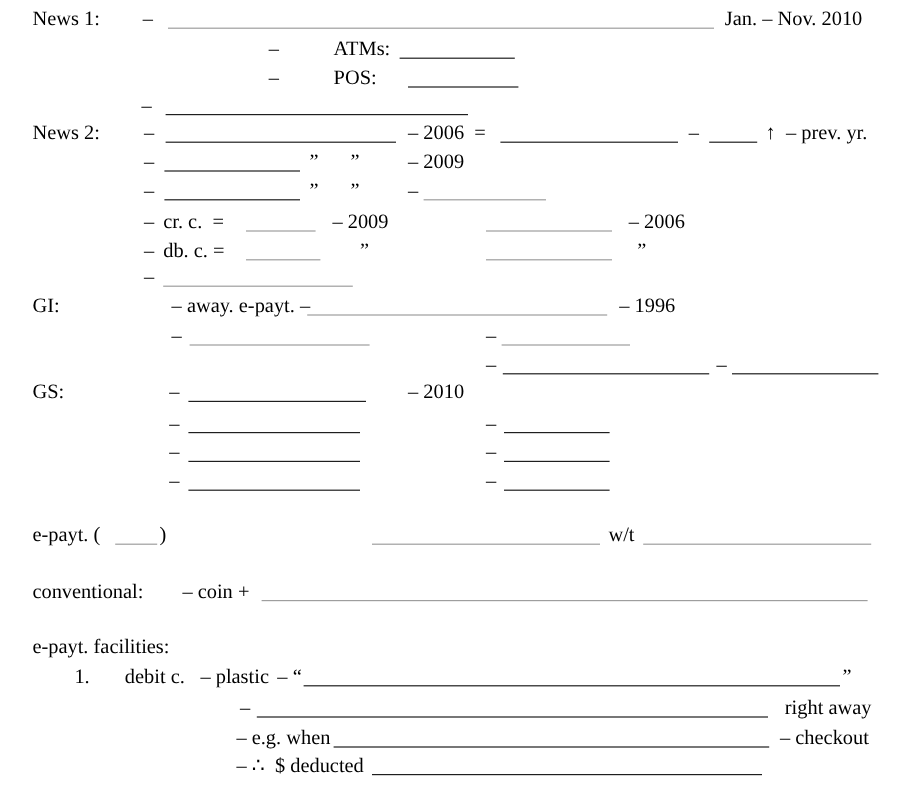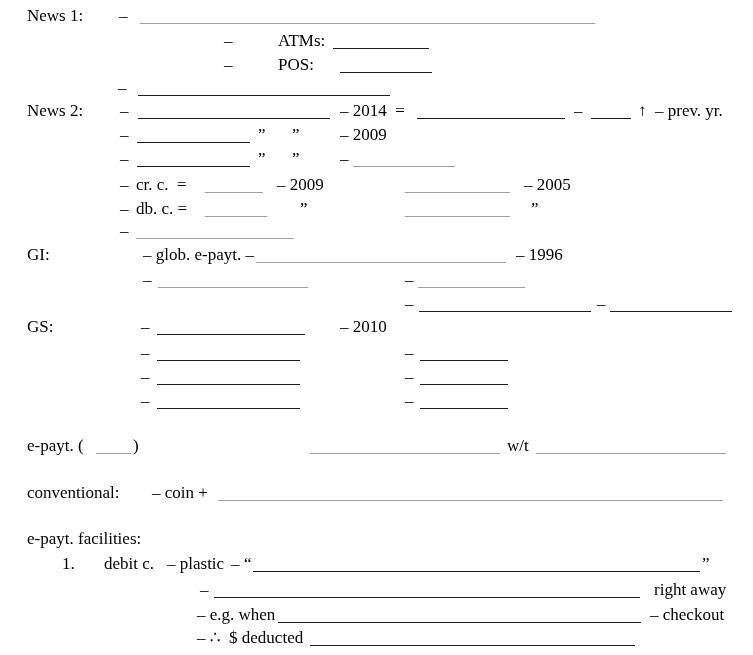--- a/index.html
+++ b/index.html
@@ -15,20 +15,21 @@
 </style>
 </head>
 <body>
 
 <div class="page">
 
   <div class="row" style="top:6px">
     <span class="t" style="left:27px">News 1:</span>
     <span class="t" style="left:119px">–</span>
     <span class="ln g" style="left:140px;width:455px"></span>
+    <span class="t" style="left:604px">Jan. – Nov. 2010</span>
   </div>
 
   <div class="row" style="top:31px">
     <span class="t" style="left:224px">–</span>
     <span class="t" style="left:278px">ATMs:</span>
     <span class="ln" style="left:333px;width:96px"></span>
   </div>
 
   <div class="row" style="top:55px">
     <span class="t" style="left:224px">–</span>
@@ -38,21 +39,21 @@
 
   <div class="row" style="top:78px">
     <span class="t" style="left:118px">–</span>
     <span class="ln" style="left:138px;width:252px"></span>
   </div>
 
   <div class="row" style="top:101px">
     <span class="t" style="left:27px">News 2:</span>
     <span class="t" style="left:120px">–</span>
     <span class="ln" style="left:138px;width:192px"></span>
-    <span class="t" style="left:340px">– 2014  =</span>
+    <span class="t" style="left:340px">– 2006  =</span>
     <span class="ln" style="left:417px;width:148px"></span>
     <span class="t" style="left:574px">–</span>
     <span class="ln" style="left:591px;width:40px"></span>
     <span class="t" style="left:638px">↑</span>
     <span class="t" style="left:655px">– prev. yr.</span>
   </div>
 
   <div class="row" style="top:125px">
     <span class="t" style="left:120px">–</span>
     <span class="ln" style="left:137px;width:113px"></span>
@@ -69,40 +70,40 @@
     <span class="t" style="left:340px">–</span>
     <span class="ln g" style="left:353px;width:102px"></span>
   </div>
 
   <div class="row" style="top:175px">
     <span class="t" style="left:120px">–</span>
     <span class="t" style="left:136px">cr. c.  =</span>
     <span class="ln g" style="left:205px;width:58px"></span>
     <span class="t" style="left:277px">– 2009</span>
     <span class="ln g" style="left:405px;width:105px"></span>
-    <span class="t" style="left:524px">– 2005</span>
+    <span class="t" style="left:524px">– 2006</span>
   </div>
 
   <div class="row" style="top:199px">
     <span class="t" style="left:120px">–</span>
     <span class="t" style="left:136px">db. c. =</span>
     <span class="ln g" style="left:205px;width:62px"></span>
     <span class="t" style="left:300px">”</span>
     <span class="ln g" style="left:405px;width:105px"></span>
     <span class="t" style="left:531px">”</span>
   </div>
 
   <div class="row" style="top:221px">
     <span class="t" style="left:120px">–</span>
     <span class="ln g" style="left:136px;width:158px"></span>
   </div>
 
   <div class="row" style="top:245px">
     <span class="t" style="left:27px">GI:</span>
-    <span class="t" style="left:143px">– glob. e-payt. –</span>
+    <span class="t" style="left:143px">– away. e-payt. –</span>
     <span class="ln g" style="left:256px;width:250px"></span>
     <span class="t" style="left:516px">– 1996</span>
   </div>
 
   <div class="row" style="top:270px">
     <span class="t" style="left:143px">–</span>
     <span class="ln g" style="left:158px;width:150px"></span>
     <span class="t" style="left:405px">–</span>
     <span class="ln g" style="left:418px;width:107px"></span>
   </div>

